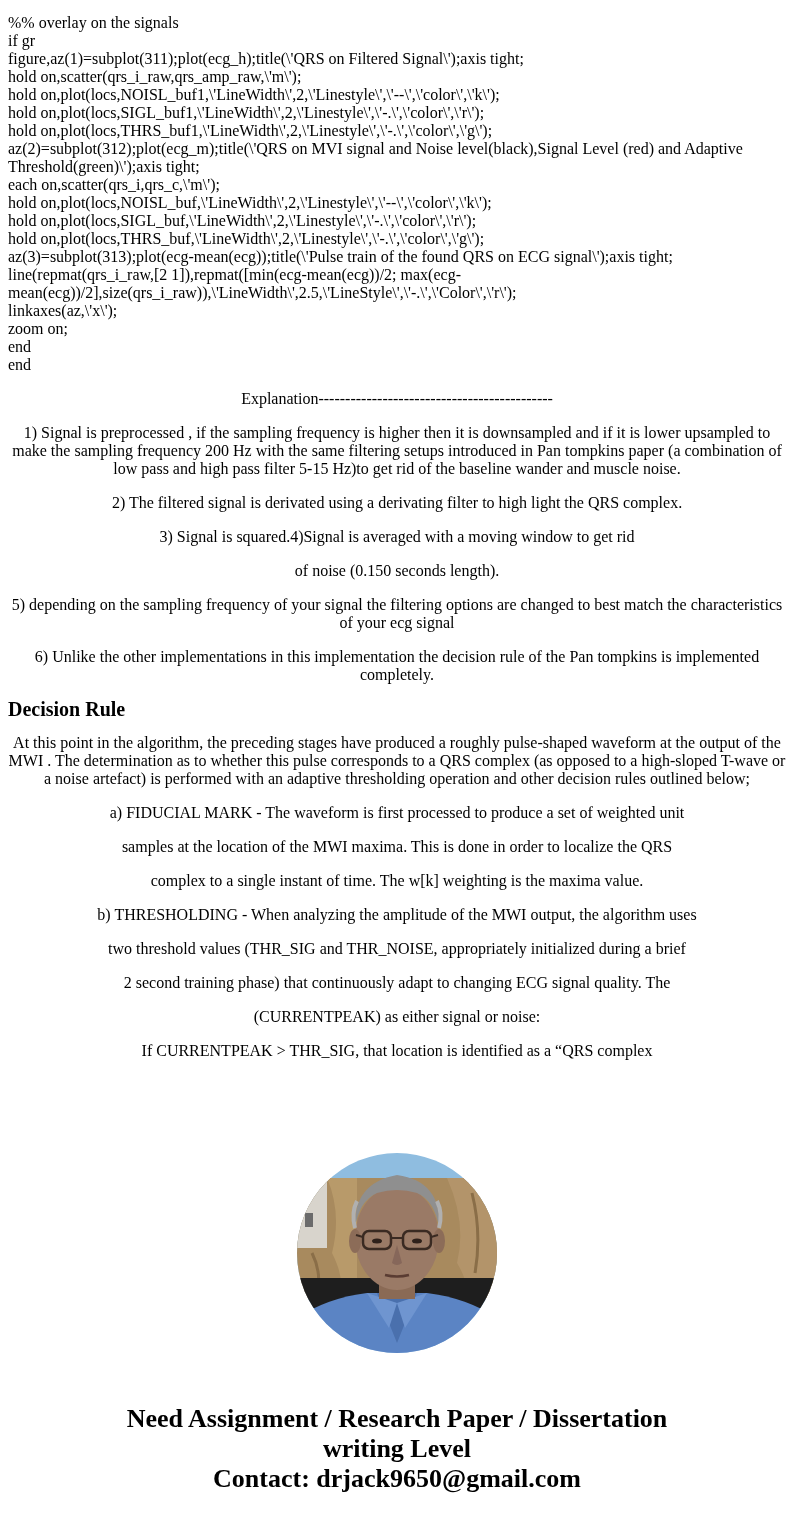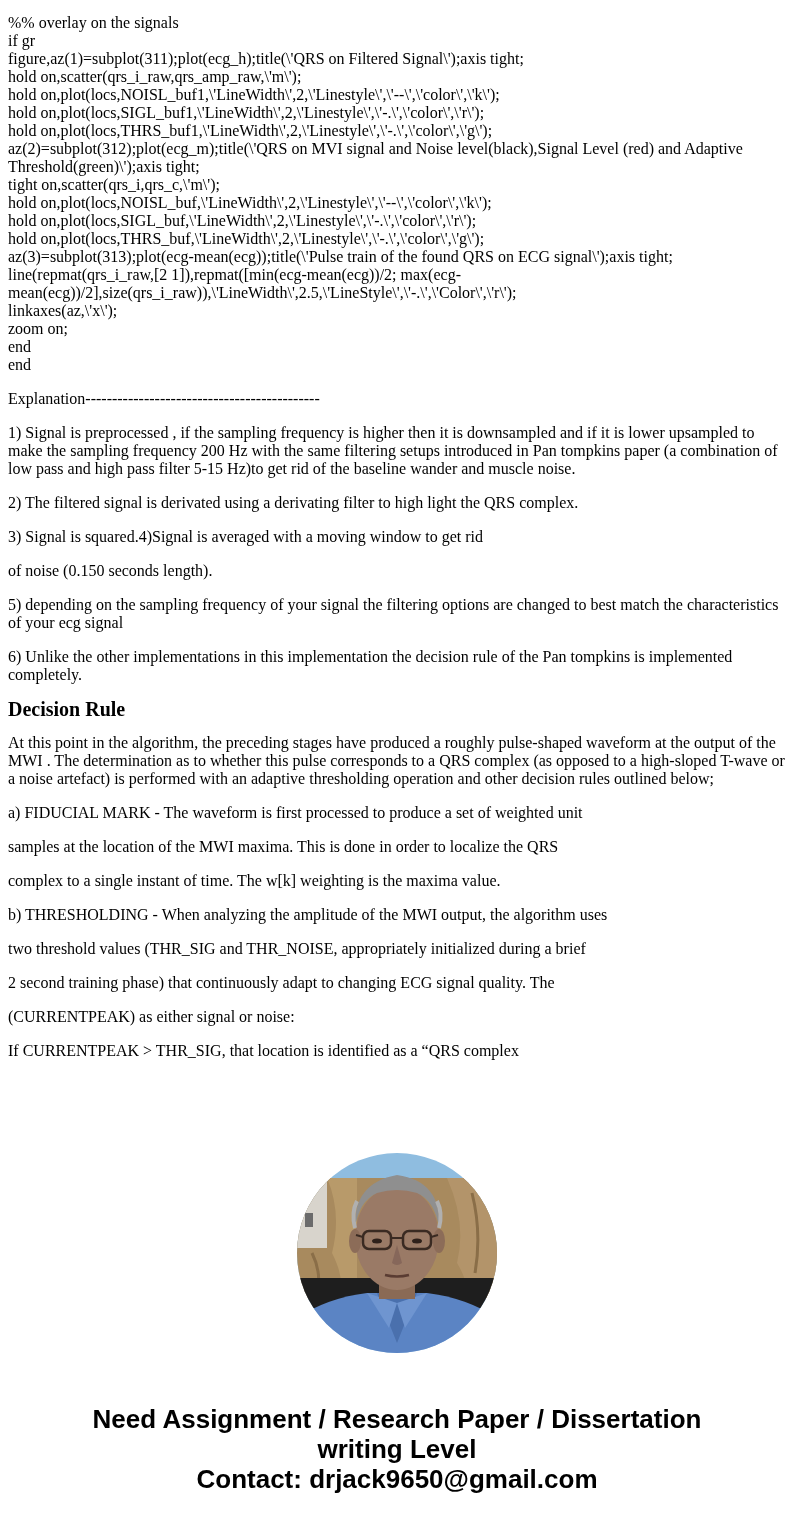--- a/index.html
+++ b/index.html
@@ -30,20 +30,21 @@
     }
     .code-block {
       margin: 0 0 16px 0;
     }
     .code-line {
       display: block;
       white-space: normal;
     }
     p {
       margin: 0 0 16px 0;
+      text-align: center;
     }
     h4.section-heading {
       font-family: "Liberation Serif", serif;
       font-size: 20px;
       font-weight: bold;
       margin: 0 0 16px 0;
       line-height: 18px;
     }
     .avatar-wrap {
       position: absolute;
@@ -56,21 +57,21 @@
     }
     .avatar-wrap svg {
       display: block;
     }
     .promo {
       position: absolute;
       left: 0;
       top: 1404px;
       width: 794px;
       text-align: center;
-      font-family: Liberation Sans, sans-serif;
+      font-family: Liberation Serif, serif;
       font-weight: bold;
       font-size: 26px;
       line-height: 30px;
       color: #000000;
     }
     .promo span {
       display: block;
     }
   </style>
 </head>
@@ -81,21 +82,21 @@
 
     <div class="code-block">
       <span class="code-line">%% overlay on the signals</span>
       <span class="code-line">if gr</span>
       <span class="code-line">figure,az(1)=subplot(311);plot(ecg_h);title(\'QRS on Filtered Signal\');axis tight;</span>
       <span class="code-line">hold on,scatter(qrs_i_raw,qrs_amp_raw,\'m\');</span>
       <span class="code-line">hold on,plot(locs,NOISL_buf1,\'LineWidth\',2,\'Linestyle\',\'--\',\'color\',\'k\');</span>
       <span class="code-line">hold on,plot(locs,SIGL_buf1,\'LineWidth\',2,\'Linestyle\',\'-.\',\'color\',\'r\');</span>
       <span class="code-line">hold on,plot(locs,THRS_buf1,\'LineWidth\',2,\'Linestyle\',\'-.\',\'color\',\'g\');</span>
       <span class="code-line">az(2)=subplot(312);plot(ecg_m);title(\'QRS on MVI signal and Noise level(black),Signal Level (red) and Adaptive Threshold(green)\');axis tight;</span>
-      <span class="code-line">tight on,scatter(qrs_i,qrs_c,\'m\');</span>
+      <span class="code-line">each on,scatter(qrs_i,qrs_c,\'m\');</span>
       <span class="code-line">hold on,plot(locs,NOISL_buf,\'LineWidth\',2,\'Linestyle\',\'--\',\'color\',\'k\');</span>
       <span class="code-line">hold on,plot(locs,SIGL_buf,\'LineWidth\',2,\'Linestyle\',\'-.\',\'color\',\'r\');</span>
       <span class="code-line">hold on,plot(locs,THRS_buf,\'LineWidth\',2,\'Linestyle\',\'-.\',\'color\',\'g\');</span>
       <span class="code-line">az(3)=subplot(313);plot(ecg-mean(ecg));title(\'Pulse train of the found QRS on ECG signal\');axis tight;</span>
       <span class="code-line">line(repmat(qrs_i_raw,[2 1]),repmat([min(ecg-mean(ecg))/2; max(ecg-mean(ecg))/2],size(qrs_i_raw)),\'LineWidth\',2.5,\'LineStyle\',\'-.\',\'Color\',\'r\');</span>
       <span class="code-line">linkaxes(az,\'x\');</span>
       <span class="code-line">zoom on;</span>
       <span class="code-line">end</span>
       <span class="code-line">end</span>
     </div>

